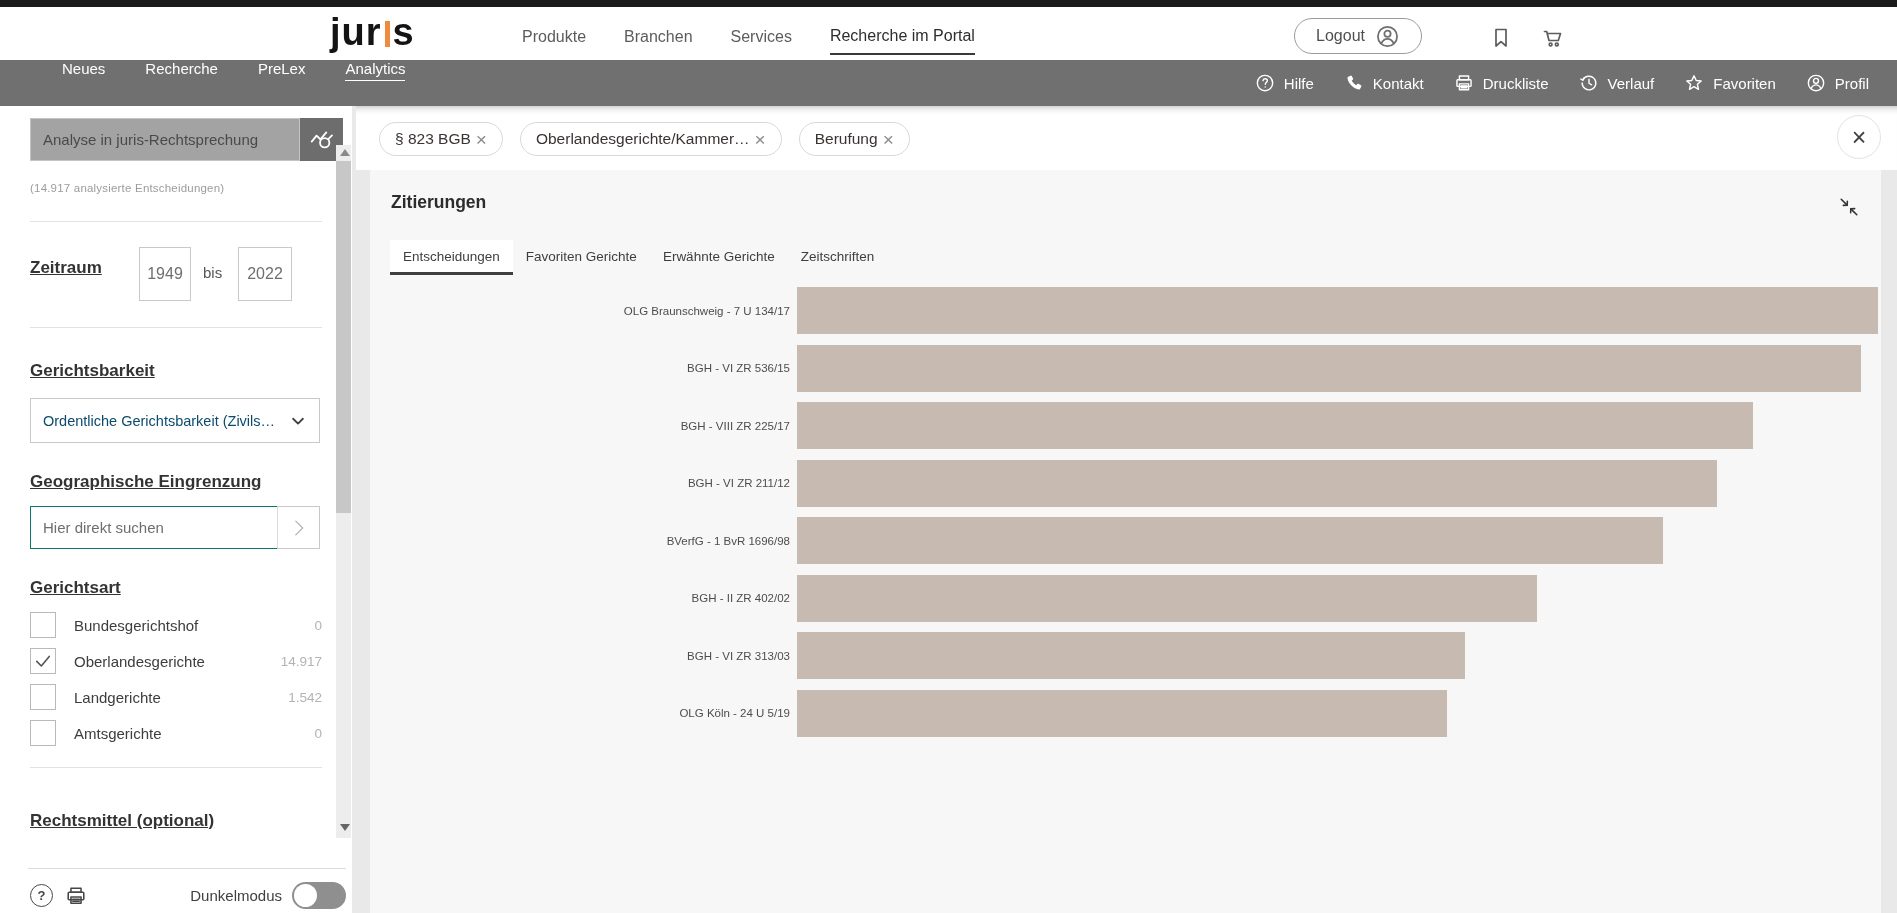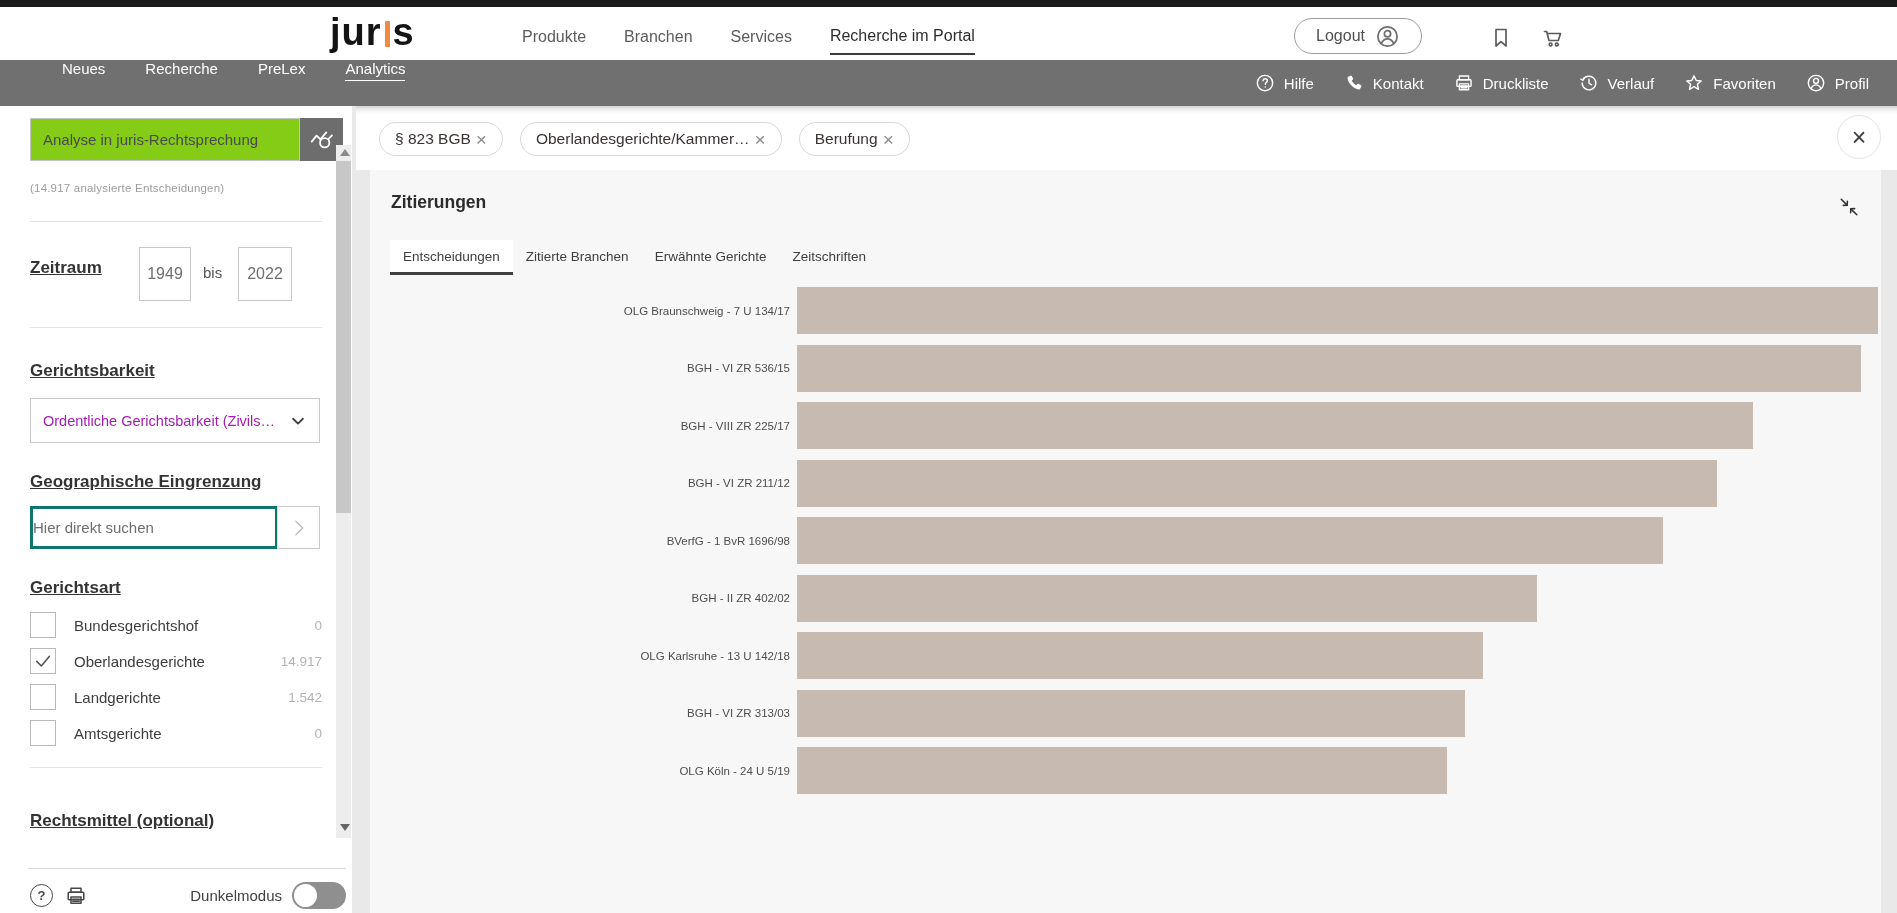--- a/index.html
+++ b/index.html
@@ -22,33 +22,33 @@
   .main-nav{position:absolute;left:0;top:60px;width:100%;height:46px;background:#707070;}
   .nav-left{position:absolute;left:62px;top:0;height:46px;display:flex;gap:40px;}
   .nav-left .nav-item{color:#fff;font-size:15px;cursor:pointer;}
   .nav-left .nav-item.active span{border-bottom:1.5px solid #fff;padding-bottom:3px;}
   .nav-right{position:absolute;right:28px;top:0;height:46px;display:flex;align-items:center;gap:30px;}
   .nav-right .nav-item{display:flex;align-items:center;gap:9px;color:#fff;font-size:15px;cursor:pointer;}
   
   .sidebar{position:absolute;left:0;top:106px;width:352px;height:807px;background:#fff;}
   .sb-abs{position:absolute;box-sizing:border-box;}
   .search-input{left:30px;top:12px;width:270px;height:43px;border:1px solid #c4c4c4;font-size:15px;
-       color:#4a4a4a;padding:0 12px;outline:none;font-family:inherit;background:#84cc16;}
+       color:#4a4a4a;padding:0 12px;outline:none;font-family:inherit;background:#a3a3a3;}
   .search-btn{left:300px;top:12px;width:43px;height:43px;background:#6d6d6d;display:flex;align-items:center;
        justify-content:center;cursor:pointer;border:none;}
   .analyzed-note{left:30px;top:76px;font-size:11.5px;color:#9c9c9c;letter-spacing:.2px;}
   .divider{height:1px;background:#e2e2e2;}
   .sb-heading{font-size:17px;font-weight:700;color:#333;text-decoration:underline;}
   .year-input{width:52px;height:54px;border:1px solid #c9c9c9;text-align:center;font-size:16px;color:#6f6f6f;
        font-family:inherit;outline:none;background:#fff;}
   .gb-select{left:30px;top:292px;width:290px;height:45px;border:1px solid #c9c9c9;background:#fff;display:flex;
-       align-items:center;padding:0 12px;font-size:14.5px;color:#a21caf;cursor:pointer;}
+       align-items:center;padding:0 12px;font-size:14.5px;color:#0c4a6e;cursor:pointer;}
   .gb-select .sel-text{flex:1;white-space:nowrap;overflow:hidden;}
-  .geo-input{left:30px;top:400px;width:248px;height:43px;border:3px solid #0f766e;font-size:15px;color:#555;
-       padding:0 0;outline:none;font-family:inherit;background:#fff;}
+  .geo-input{left:30px;top:400px;width:248px;height:43px;border:1px solid #0f766e;font-size:15px;color:#555;
+       padding:0 12px;outline:none;font-family:inherit;background:#fff;}
   .geo-input::placeholder{color:#6e6e6e;opacity:1;}
   .geo-btn{left:277px;top:400px;width:43px;height:43px;border:1px solid #c9c9c9;border-left:1px solid #dcdcdc;
        background:#fff;display:flex;align-items:center;justify-content:center;cursor:pointer;}
   .ga-list{left:30px;top:501px;width:292px;}
   .ga-row{height:36px;display:flex;align-items:center;cursor:pointer;}
   .ga-box{width:26px;height:26px;border:1px solid #b9b9b9;background:#fff;display:flex;align-items:center;
        justify-content:center;box-sizing:border-box;}
   .ga-label{margin-left:18px;font-size:15px;color:#3d3d3d;}
   .ga-count{margin-left:auto;font-size:13.5px;color:#b3b3b3;}
   .bottom-row{left:30px;top:776px;width:316px;height:27px;display:flex;align-items:center;}
@@ -313,21 +313,21 @@
     <span class="collapse-btn">
         <svg width="22" height="22" viewBox="0 0 24 24" fill="none" stroke="#333333" stroke-width="1.7" stroke-linecap="round" stroke-linejoin="round">
           <line x1="3.5" y1="3.5" x2="10" y2="10"></line>
           <polyline points="5.8,10.2 10,10 10.2,5.8"></polyline>
           <line x1="20.5" y1="20.5" x2="14" y2="14"></line>
           <polyline points="18.2,13.8 14,14 13.8,18.2"></polyline>
         </svg>
       </span>
     <div class="tabs">
         <div class="tab active">Entscheidungen</div>
-        <div class="tab">Zitierte Branchen</div>
+        <div class="tab">Favoriten Gerichte</div>
         <div class="tab">Erwähnte Gerichte</div>
         <div class="tab">Zeitschriften</div>
       </div>
     <div class="chart">
         <div class="chart-row">
           <div class="bar-label">OLG Braunschweig - 7 U 134/17</div>
           <div class="bar-track">
             <div class="bar" style="width: 1081px; background: rgb(199, 186, 177);"></div>
           </div>
         </div>
@@ -355,26 +355,20 @@
             <div class="bar" style="width: 866px; background: rgb(199, 186, 177);"></div>
           </div>
         </div>
         <div class="chart-row">
           <div class="bar-label">BGH - II ZR 402/02</div>
           <div class="bar-track">
             <div class="bar" style="width: 740px; background: rgb(199, 186, 177);"></div>
           </div>
         </div>
         <div class="chart-row">
-          <div class="bar-label">OLG Karlsruhe - 13 U 142/18</div>
-          <div class="bar-track">
-            <div class="bar" style="width: 686px; background: rgb(199, 186, 177);"></div>
-          </div>
-        </div>
-        <div class="chart-row">
           <div class="bar-label">BGH - VI ZR 313/03</div>
           <div class="bar-track">
             <div class="bar" style="width: 668px; background: rgb(199, 186, 177);"></div>
           </div>
         </div>
         <div class="chart-row">
           <div class="bar-label">OLG Köln - 24 U 5/19</div>
           <div class="bar-track">
             <div class="bar" style="width: 650px; background: rgb(199, 186, 177);"></div>
           </div>

